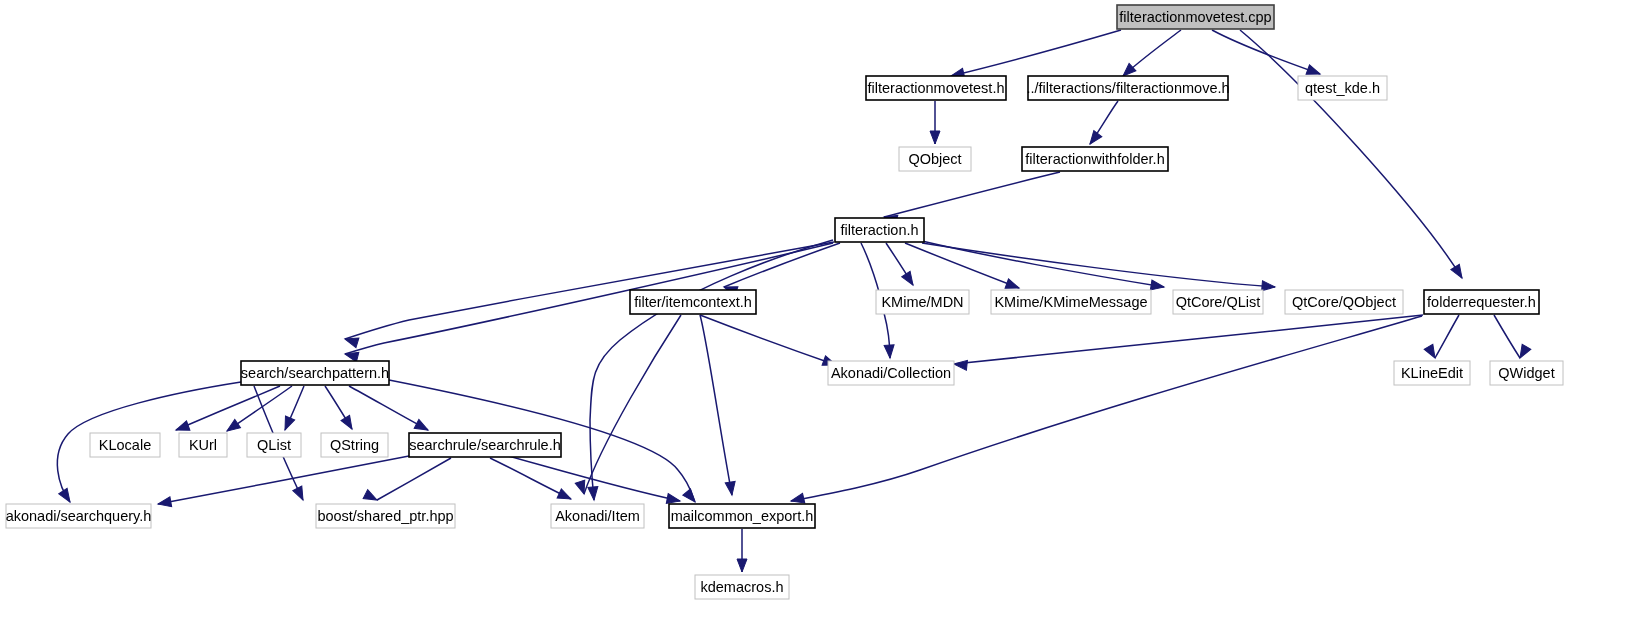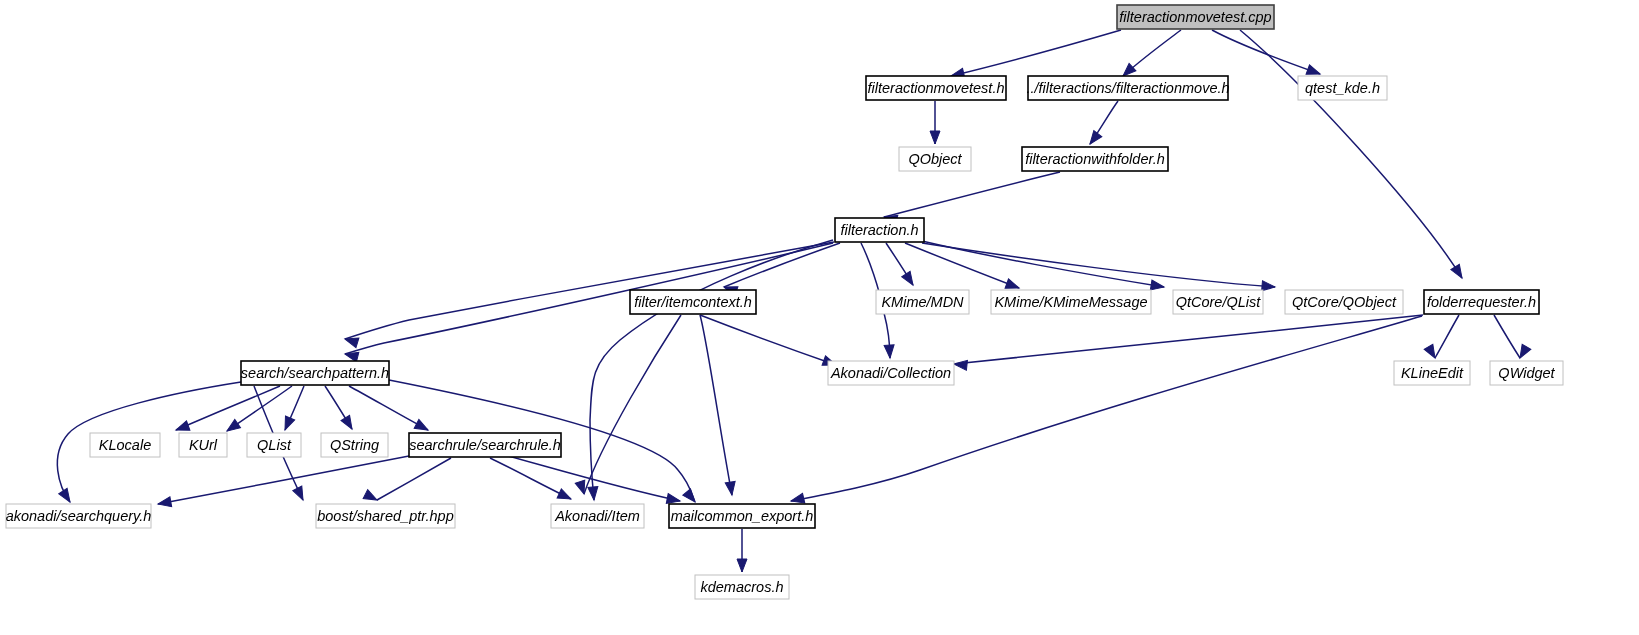--- a/index.html
+++ b/index.html
@@ -10,21 +10,20 @@
   body {
     width: 1639px;
     height: 635px;
     font-family: "Liberation Sans", sans-serif;
     overflow: hidden;
   }
   #graph-root {
     position: relative;
     width: 1639px;
     height: 455px;
-    font-style: italic;
   }
   svg#dep-graph {
     display: block;
     width: 1639px;
     height: 635px;
   }
   .node-box {
     fill: #ffffff;
     stroke: #c0c0c0;
     stroke-width: 1;

